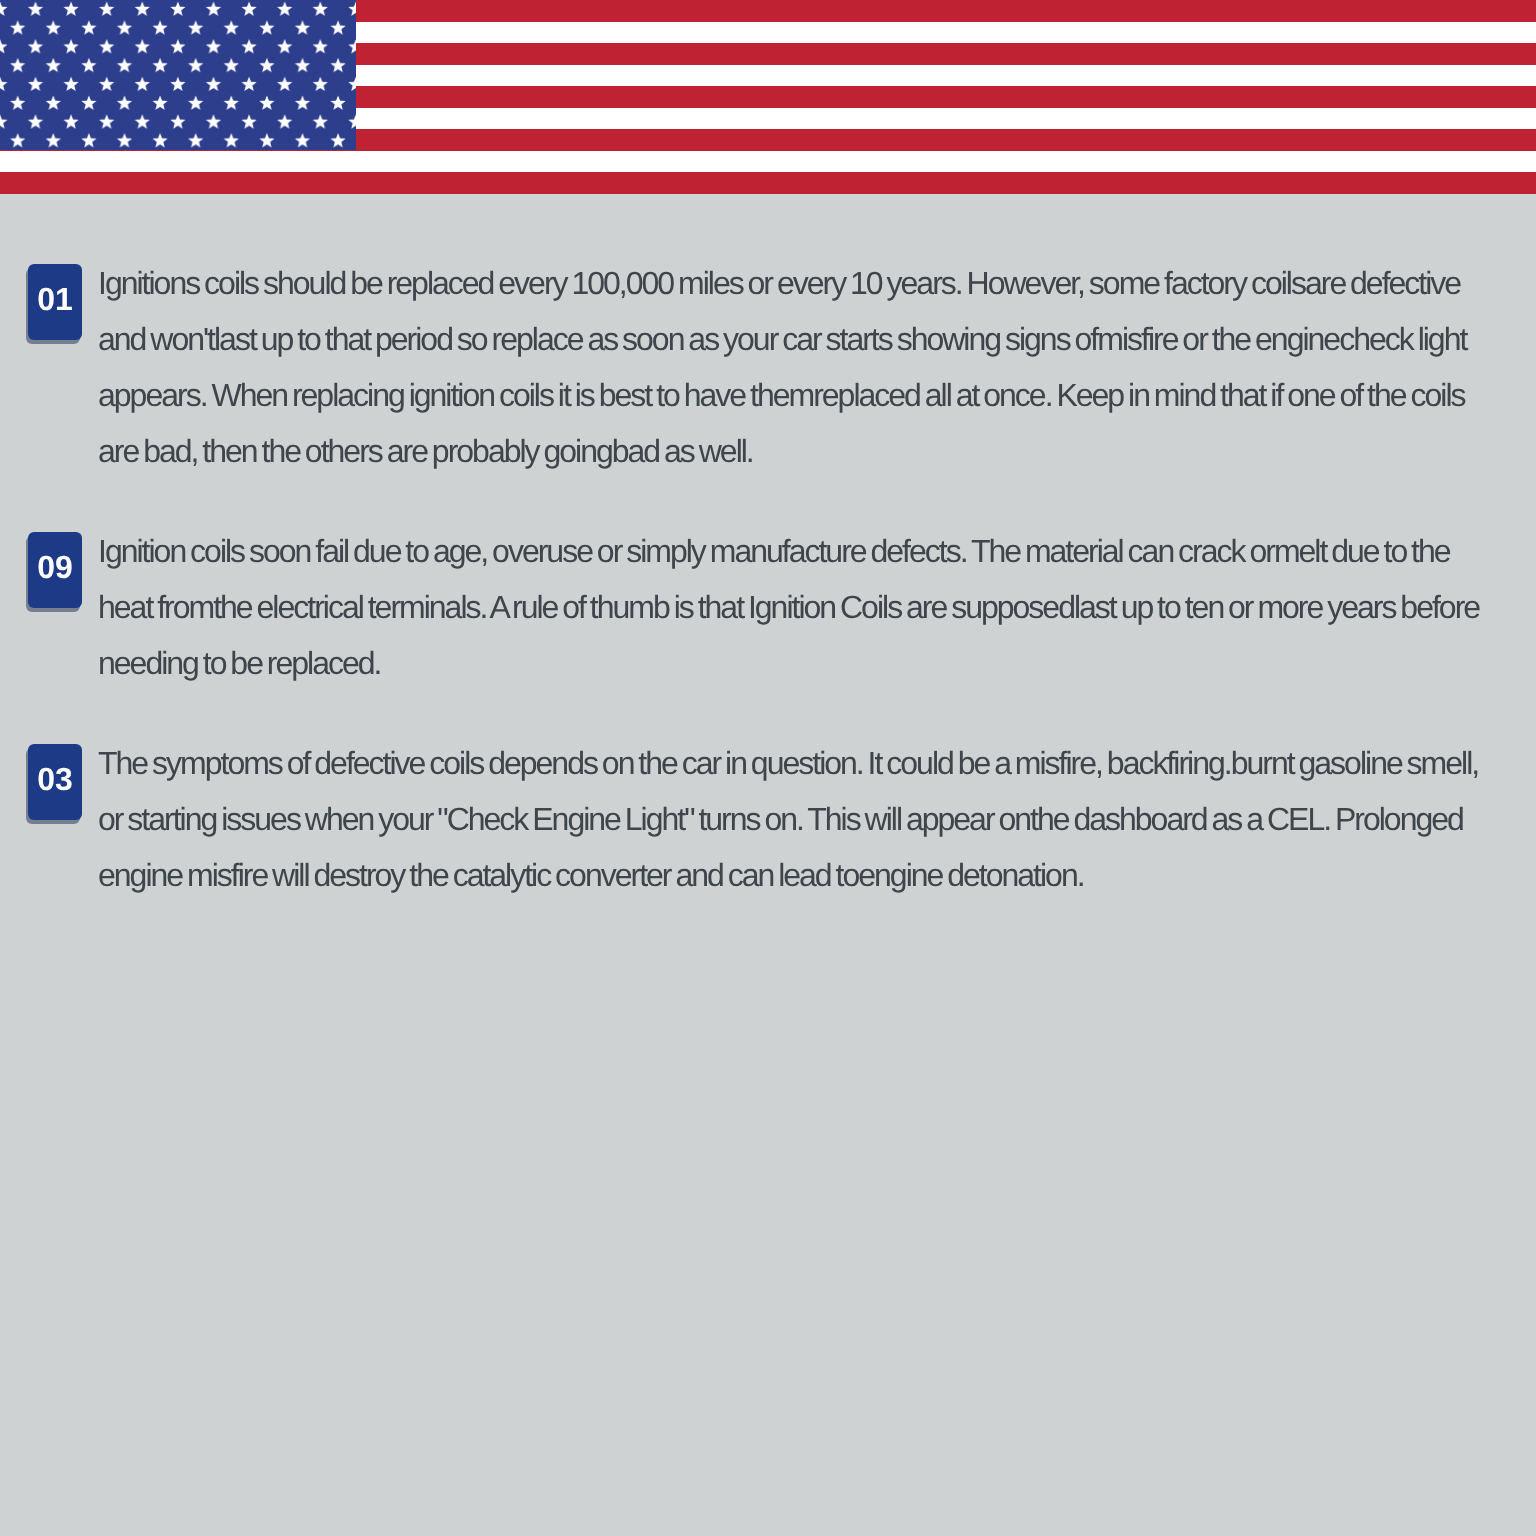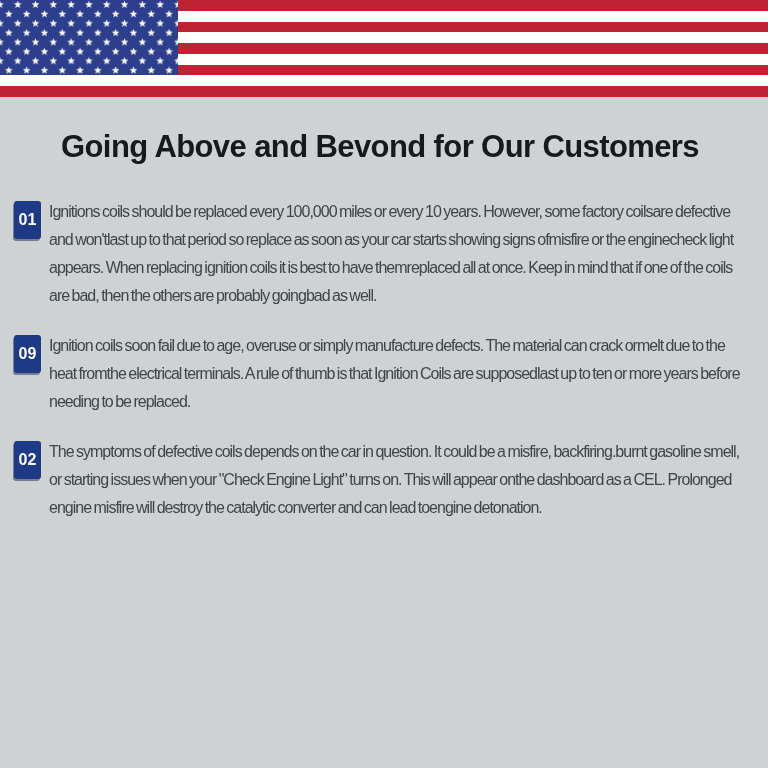--- a/index.html
+++ b/index.html
@@ -64,31 +64,30 @@
           </pattern>
         </defs>
         <rect x="0" y="0" width="178" height="75" fill="var(--canton-blue)"></rect>
         <rect x="0" y="0" width="178" height="75" fill="url(#starfield)"></rect>
       </svg>
     </div>
   </header>
 
   <main class="content">
 
-    <h1>Going Above and Bevond for Our Customers</h1>
 
     <section class="para">
       <span class="badge">01</span>
       <p>Ignitions coils should be replaced every 100,000 miles or every 10 years. However, some factory coilsare defective and won'tlast up to that period so replace as soon as your car starts showing signs ofmisfire or the enginecheck light appears. When replacing ignition coils it is best to have themreplaced all at once. Keep in mind that if one of the coils are bad, then the others are probably goingbad as well.</p>
     </section>
 
     <section class="para">
       <span class="badge">09</span>
       <p>Ignition coils soon fail due to age, overuse or simply manufacture defects. The material can crack ormelt due to the heat fromthe electrical terminals. A rule of thumb is that Ignition Coils are supposedlast up to ten or more years before needing to be replaced.</p>
     </section>
 
     <section class="para">
-      <span class="badge">02</span>
+      <span class="badge">03</span>
       <p>The symptoms of defective coils depends on the car in question. It could be a misfire, backfiring.burnt gasoline smell, or starting issues when your "Check Engine Light" turns on. This will appear onthe dashboard as a CEL. Prolonged engine misfire will destroy the catalytic converter and can lead toengine detonation.</p>
     </section>
 
   </main>
 </div>
 
 </body></html>

